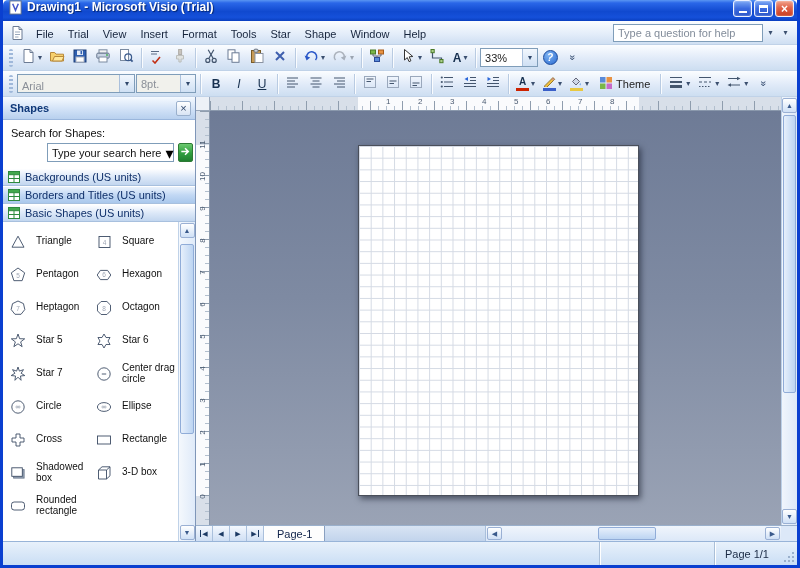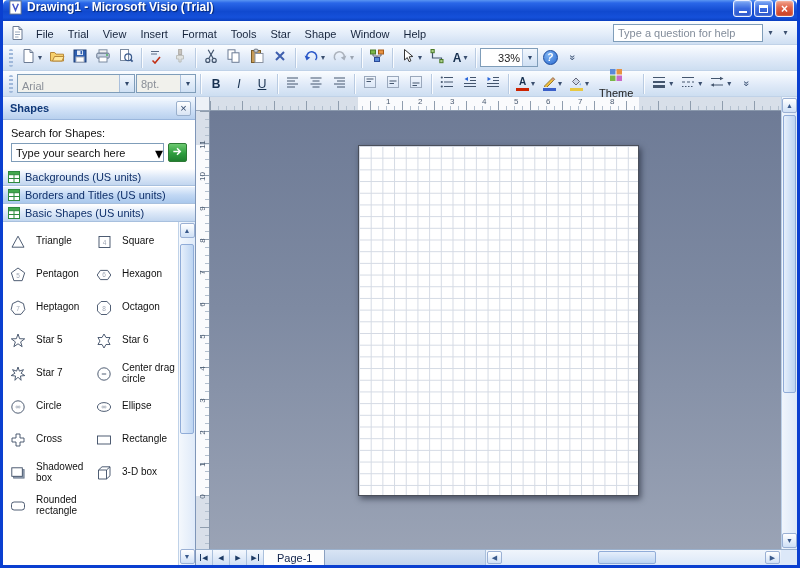--- a/index.html
+++ b/index.html
@@ -61,50 +61,50 @@
     background:repeating-linear-gradient(180deg,#9fb8da 0 2px,transparent 2px 4px); }
   .tbtn { height:22px; min-width:22px; display:flex; align-items:center; justify-content:center; gap:1px; padding:0 2px; border:1px solid transparent; border-radius:2px; }
   .tbtn .drop { font-size:8px; color:#3c5070; margin-left:1px; }
   .tbtn.disabled { opacity:.45; filter:grayscale(.6); }
   .tsep { width:1px; height:20px; background:#b9cbe2; box-shadow:1px 0 0 rgba(255,255,255,.85); margin:0 3px; }
   .combo { display:flex; align-items:center; height:19px; border:1px solid #7f9db9; background:#fff; font-size:11px; color:#222; }
   .combo .combo-text { padding:0 4px; flex:1; white-space:nowrap; overflow:hidden; }
   .combo .combo-btn { width:15px; height:100%; display:flex; align-items:center; justify-content:center; font-size:8px; color:#30486c;
     background:linear-gradient(180deg,#f2f7fd,#cfe0f4); border-left:1px solid #aac0dc; }
   .combo.disabled { background:#f1f1ec; color:#8a8f98; }
-  .zoom-combo { width:58px;padding-left:13px; }
+  .zoom-combo { width:58px; }
   .font-combo { width:118px;align-items:flex-end; }
   .size-combo { width:60px; }
   .biu { font-size:12px; color:#17304f; width:20px; }
   .txtA { font-size:12px; font-weight:bold; color:#17304f; }
   .Awrap { display:flex; flex-direction:column; align-items:center; line-height:1; }
   .Awrap b { font-size:10px; color:#17304f; }
   .cbar { width:13px; height:3px; margin-top:1px; display:block; }
   .cbar.red { background:#cc2200; }
   .cbar.blue { background:#3a5fc8; }
   .cbar.yellow { background:#e8c840; }
   .help-bubble { width:15px; height:15px; border-radius:50%; border:1px solid #1a4a9c; color:#fff; font-weight:bold; font-size:10px;
     background:radial-gradient(circle at 35% 30%,#7fb4f2,#2a6ad0); display:flex; align-items:center; justify-content:center; }
   .chev { transform:rotate(90deg); font-size:10px; color:#30486c; display:inline-block; }
-  .theme-btn { display:flex; align-items:center; gap:3px; padding:12px 5px; height:22px; font-size:11px; color:#222;flex-direction:column; }
+  .theme-btn { display:flex; align-items:center; gap:3px; padding:12px 5px; height:22px; font-size:11px; color:#222; }
 
   
   .main { flex:1; display:flex; min-height:0; }
 
   
   .left-panel { width:193px; flex:0 0 193px; display:flex; flex-direction:column; border-right:1px solid #7f96b8; background:#fff; }
   .panel-header { height:23px; flex:0 0 23px; display:flex; align-items:center; padding:0 4px 0 7px;
     background:linear-gradient(180deg,#f6faff,#cfe0f6 60%,#b8d0ee); border-bottom:1px solid #9ab6dc; }
   .panel-title { flex:1; font-size:11px; font-weight:bold; color:#0f3878; }
   .panel-close { width:15px; height:15px; display:flex; align-items:center; justify-content:center; font-size:11px; color:#30486c;
     border:1px solid #9ab0cc; background:linear-gradient(180deg,#fff,#d8e4f4); border-radius:2px; }
   .search-area { padding:7px 8px 6px; background:#fff; }
   .search-label { font-size:11px; color:#111; margin-bottom:4px; }
   .search-row { display:flex; align-items:center; }
-  .search-combo { flex:1; height:19px; display:flex; border:1px solid #7f9db9; background:#fff; align-items:center; }
+  .search-combo { flex:1; height:19px; display:flex; border:1px solid #7f9db9; background:#fff; align-items:center;margin-left:36px; }
   .search-text { flex:1; font-size:11px; padding:0 4px; color:#111; white-space:nowrap; overflow:hidden; }
   .go-btn { width:19px; height:19px; margin-left:4px; border:1px solid #2d7a35; border-radius:2px;
     background:linear-gradient(180deg,#6cc96f,#2f9e3f 55%,#1f7f2f); display:flex; align-items:center; justify-content:center; }
   .stencil-bar { height:18px; display:flex; align-items:center; gap:5px; padding:0 5px;
     background:linear-gradient(180deg,#fefeff,#dce8f8 50%,#c2d6ef); border-top:1px solid #fff; border-bottom:1px solid #a8c0de; }
   .stencil-bar.hl { background:linear-gradient(180deg,#eaf2fc,#c2d8f4 50%,#aac8ec); }
   .stencil-icon { display:flex; }
   .stencil-label { font-size:11px; color:#10306a; white-space:nowrap; }
   .shape-list { flex:1; display:flex; min-height:0; background:#fff; }
   .shape-grid { flex:1; display:grid; grid-template-columns:1fr 1fr; grid-auto-rows:33px; padding:3px 0 0 3px; overflow:hidden; align-content:start; }
@@ -785,13 +785,32 @@
           <div class="sb-thumb"></div>
           <button class="sb-btn right">
               <span>▶</span>
             </button>
         </div>
         <div class="sb-corner"></div>
       </div>
     </div>
   </div>
 
+  <div class="statusbar">
+    <div class="status-main"></div>
+    <div class="status-seg empty"></div>
+    <div class="status-seg">
+        <span>Page 1/1</span>
+      </div>
+    <div class="status-grip">
+      <svg width="12" height="12" viewBox="0 0 12 12">
+          <g fill="#9ab0cc">
+            <rect x="9" y="9" width="2" height="2"></rect>
+            <rect x="9" y="5" width="2" height="2"></rect>
+            <rect x="9" y="1" width="2" height="2"></rect>
+            <rect x="5" y="9" width="2" height="2"></rect>
+            <rect x="5" y="5" width="2" height="2"></rect>
+            <rect x="1" y="9" width="2" height="2"></rect>
+          </g>
+        </svg>
+    </div>
+  </div>
 </div>
 
 </body></html>

